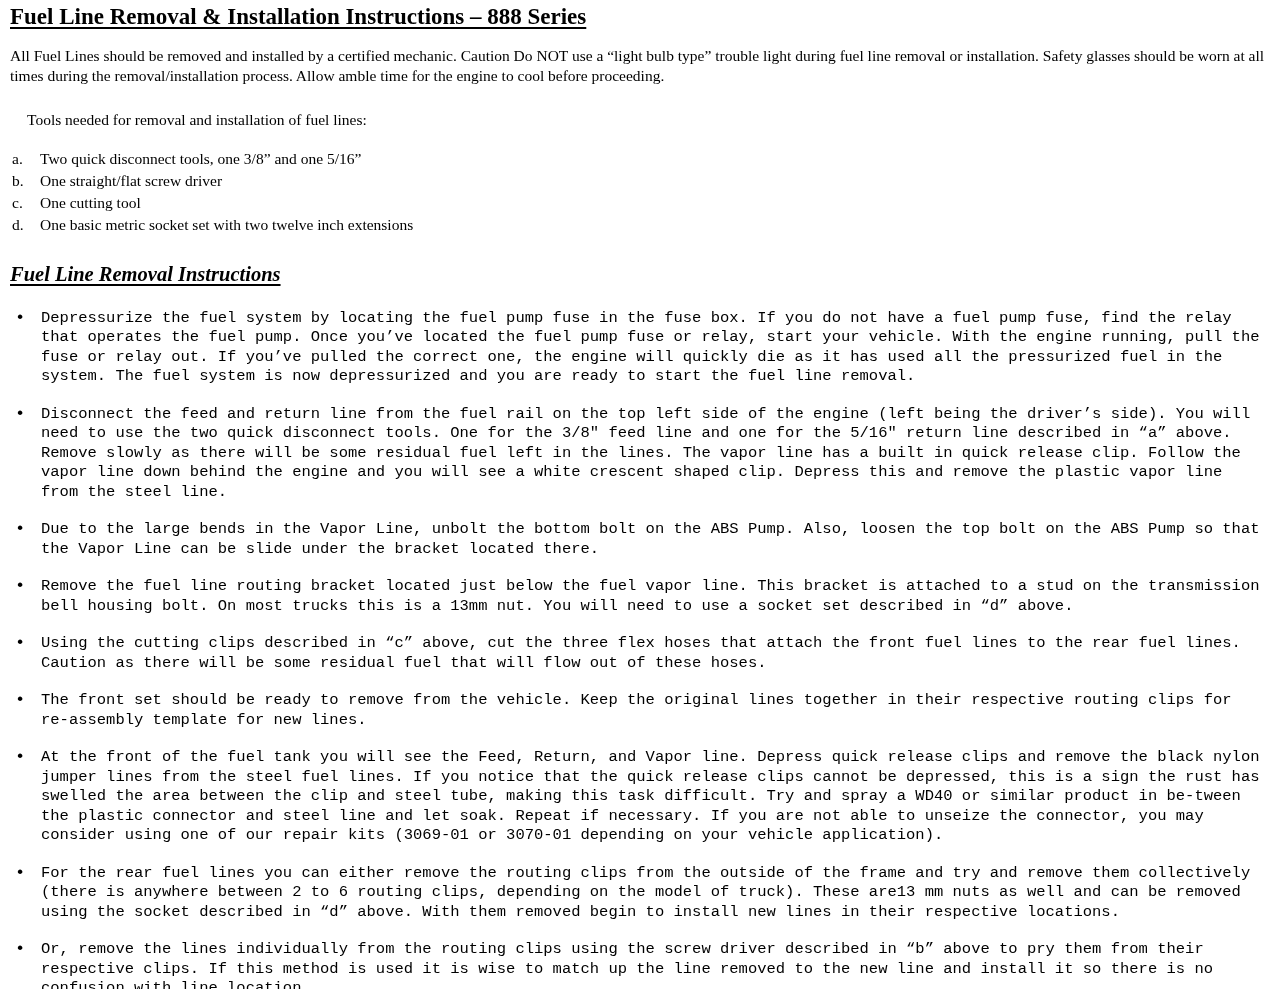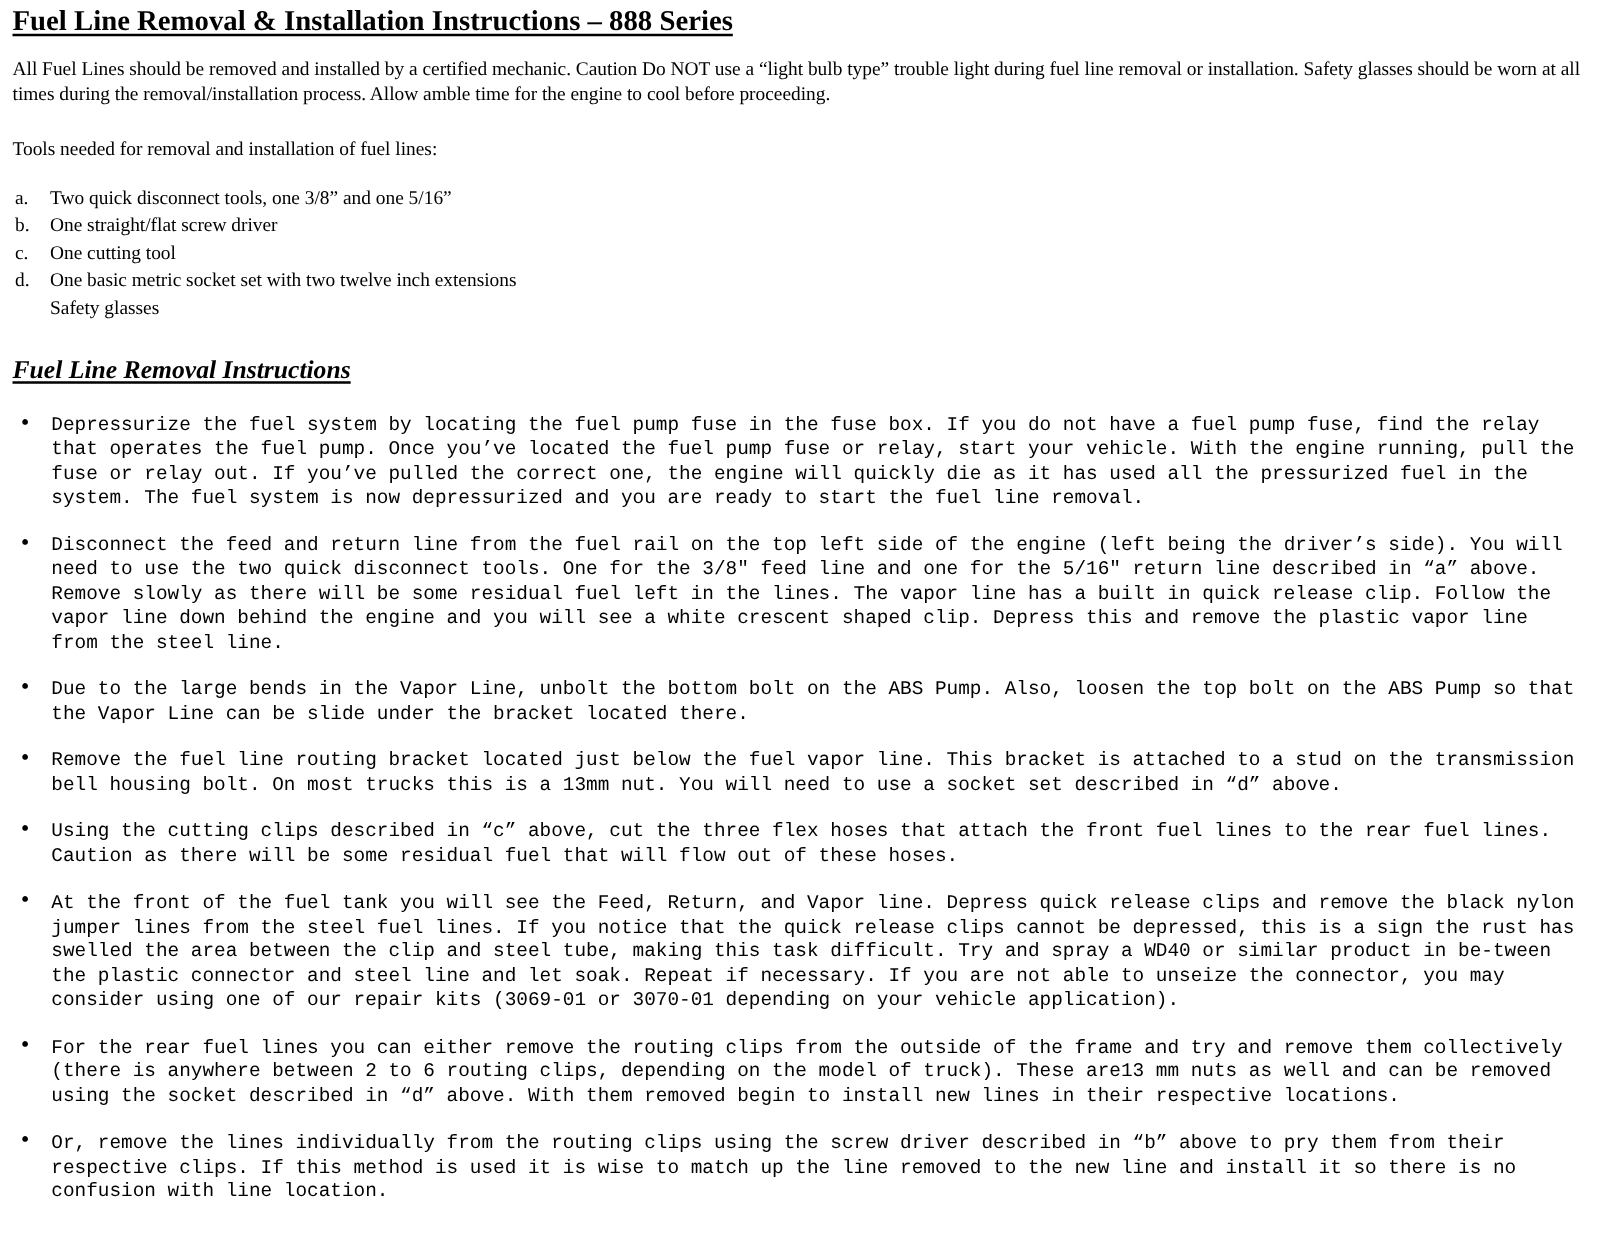--- a/index.html
+++ b/index.html
@@ -28,21 +28,21 @@
     line-height: 27px;
     font-weight: bold;
     text-decoration: underline;
     text-decoration-thickness: 2px;
     text-underline-offset: 3px;
   }
   p.intro {
     margin: 16px 0 0 0;
   }
   p.tools-intro {
-    margin: 25px 0 0 0;
+    margin: 25px 0 0 17px;
     font-family: Liberation Serif, serif;
   }
   ol.tools-list {
     list-style: none;
     margin: 18px 0 0 0;
     padding: 0;
   }
   ol.tools-list li {
     position: relative;
     padding-left: 30px;
@@ -109,30 +109,30 @@
       
     </li>
     <li>
       <span class="tool-marker">c.</span>
       <span>One cutting tool</span>
       
     </li>
     <li>
       <span class="tool-marker">d.</span>
       <span>One basic metric socket set with two twelve inch extensions</span>
-      <span class="tool-extra">Safety glasses</span>
     </li>
   </ol>
 
   <h2 class="section-title">Fuel Line Removal Instructions</h2>
 
   <ul class="steps-list">
     <li><span>Depressurize the fuel system by locating the fuel pump fuse in the fuse box. If you do not have a fuel pump fuse, find the relay that operates the fuel pump. Once you’ve located the fuel pump fuse or relay, start your vehicle. With the engine running, pull the fuse or relay out. If you’ve pulled the correct one, the engine will quickly die as it has used all the pressurized fuel in the system. The fuel system is now depressurized and you are ready to start the fuel line removal.</span></li>
     <li><span>Disconnect the feed and return line from the fuel rail on the top left side of the engine (left being the driver’s side). You will need to use the two quick disconnect tools. One for the 3/8" feed line and one for the 5/16" return line described in “a” above. Remove slowly as there will be some residual fuel left in the lines. The vapor line has a built in quick release clip. Follow the vapor line down behind the engine and you will see a white crescent shaped clip. Depress this and remove the plastic vapor line from the steel line.</span></li>
     <li><span>Due to the large bends in the Vapor Line, unbolt the bottom bolt on the ABS Pump. Also, loosen the top bolt on the ABS Pump so that the Vapor Line can be slide under the bracket located there.</span></li>
     <li><span>Remove the fuel line routing bracket located just below the fuel vapor line. This bracket is attached to a stud on the transmission bell housing bolt. On most trucks this is a 13mm nut. You will need to use a socket set described in “d” above.</span></li>
     <li><span>Using the cutting clips described in “c” above, cut the three flex hoses that attach the front fuel lines to the rear fuel lines. Caution as there will be some residual fuel that will flow out of these hoses.</span></li>
+    <li><span>The front set should be ready to remove from the vehicle. Keep the original lines together in their respective routing clips for re-assembly template for new lines.</span></li>
     <li><span>At the front of the fuel tank you will see the Feed, Return, and Vapor line. Depress quick release clips and remove the black nylon jumper lines from the steel fuel lines. If you notice that the quick release clips cannot be depressed, this is a sign the rust has swelled the area between the clip and steel tube, making this task difficult. Try and spray a WD40 or similar product in be-tween the plastic connector and steel line and let soak. Repeat if necessary. If you are not able to unseize the connector, you may consider using one of our repair kits (3069-01 or 3070-01 depending on your vehicle application).</span></li>
     <li><span>For the rear fuel lines you can either remove the routing clips from the outside of the frame and try and remove them collectively (there is anywhere between 2 to 6 routing clips, depending on the model of truck). These are13 mm nuts as well and can be removed using the socket described in “d” above. With them removed begin to install new lines in their respective locations.</span></li>
     <li><span>Or, remove the lines individually from the routing clips using the screw driver described in “b” above to pry them from their respective clips. If this method is used it is wise to match up the line removed to the new line and install it so there is no confusion with line location.</span></li>
   </ul>
 
 </div>
 
 </body></html>

